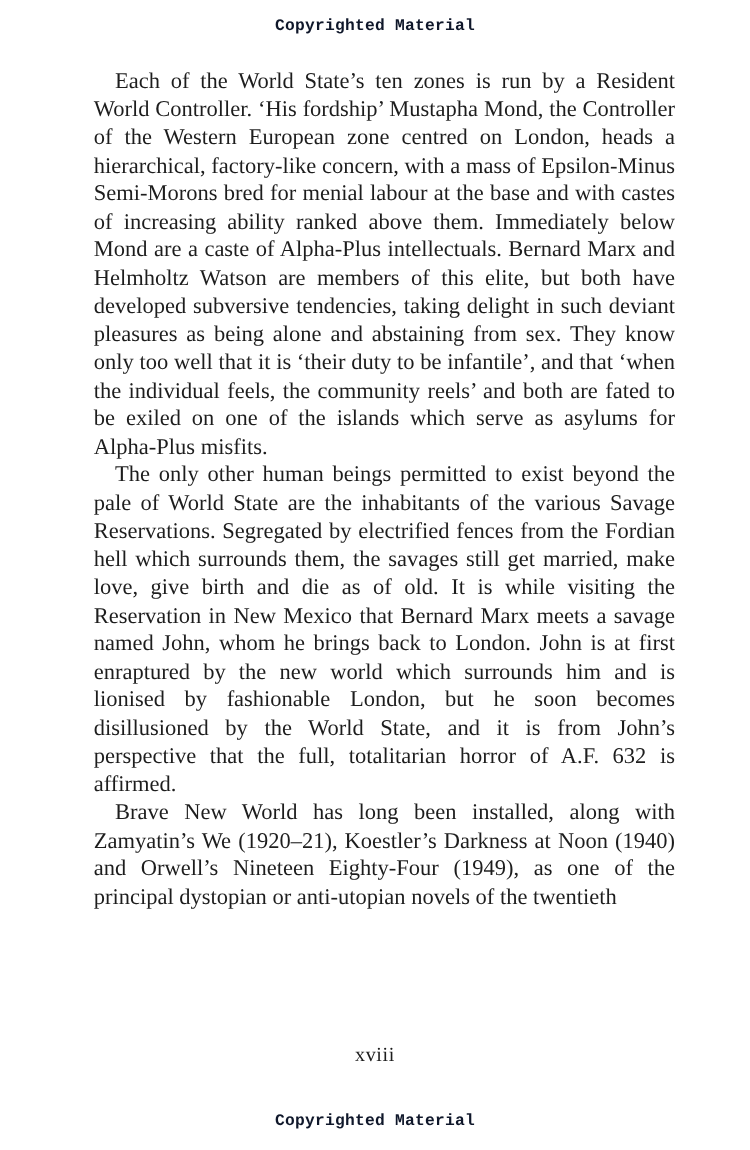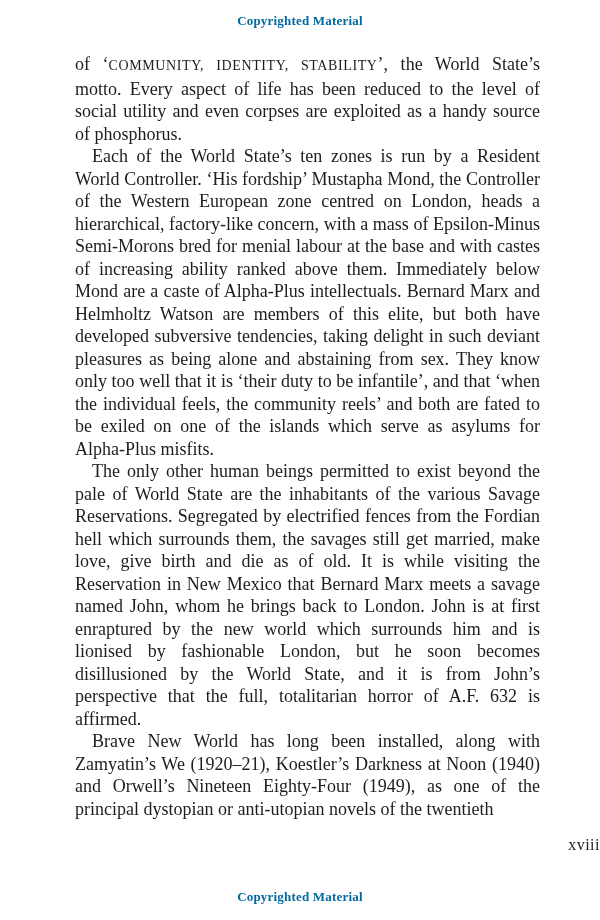--- a/index.html
+++ b/index.html
@@ -13,25 +13,25 @@
     height: 920px;
     background: #ffffff;
     overflow: hidden;
     font-family: "Liberation Serif", serif;
   }
   .watermark {
     position: absolute;
     left: 0;
     width: 100%;
     text-align: center;
-    font-family: Liberation Serif, serif;
+    font-family: Liberation Mono, monospace;
     font-weight: bold;
     font-size: 13px;
     letter-spacing: 0.2px;
-    color: #0369a1;
+    color: #0f172a;
   }
   .watermark-top { top: 13px; }
   .watermark-bottom { top: 889px; }
   .text-block {
     position: absolute;
     left: 75px;
     top: 53px;
     width: 465px;
     color: #1d1d1d;
     font-size: 18px;
@@ -49,35 +49,34 @@
     font-size: 14px;
     letter-spacing: 0.6px;
   }
   .italic {
   }
   .page-number {
     position: absolute;
     left: 0;
     top: 836px;
     width: 100%;
-    text-align: right;
+    text-align: center;
     font-size: 16px;
     letter-spacing: 0.5px;
     color: #1d1d1d;
     font-family: "Liberation Serif", serif;
   }
 </style>
 </head>
 <body>
 
 <div class="page">
   <div class="watermark watermark-top">Copyrighted Material</div>
 
   <div class="text-block">
-      <p class=""><span>of ‘</span><span class="smallcaps">COMMUNITY, IDENTITY, STABILITY</span><span>’, the World State’s motto. Every aspect of life has been reduced to the level of social utility and even corpses are exploited as a handy source of phosphorus.</span></p>
       <p class="indent"><span>Each of the World State’s ten zones is run by a Resident World Controller. ‘His fordship’ Mustapha Mond, the Controller of the Western European zone centred on London, heads a hierarchical, factory-like concern, with a mass of Epsilon-Minus Semi-Morons bred for menial labour at the base and with castes of increasing ability ranked above them. Immediately below Mond are a caste of Alpha-Plus intellectuals. Bernard Marx and Helmholtz Watson are members of this elite, but both have developed subversive tendencies, taking delight in such deviant pleasures as being alone and abstaining from sex. They know only too well that it is ‘their duty to be infantile’, and that ‘when the individual feels, the community reels’ and both are fated to be exiled on one of the islands which serve as asylums for Alpha-Plus misfits.</span></p>
       <p class="indent"><span>The only other human beings permitted to exist beyond the pale of World State are the inhabitants of the various Savage Reservations. Segregated by electrified fences from the Fordian hell which surrounds them, the savages still get married, make love, give birth and die as of old. It is while visiting the Reservation in New Mexico that Bernard Marx meets a savage named John, whom he brings back to London. John is at first enraptured by the new world which surrounds him and is lionised by fashionable London, but he soon becomes disillusioned by the World State, and it is from John’s perspective that the full, totalitarian horror of A.F. 632 is affirmed.</span></p>
       <p class="indent"><span class="italic">Brave New World</span><span> has long been installed, along with Zamyatin’s </span><span class="italic">We</span><span> (1920–21), Koestler’s </span><span class="italic">Darkness at Noon</span><span> (1940) and Orwell’s </span><span class="italic">Nineteen Eighty-Four</span><span> (1949), as one of the principal dystopian or anti-utopian novels of the twentieth</span></p>
     </div>
 
   <div class="page-number">xviii</div>
 
   <div class="watermark watermark-bottom">Copyrighted Material</div>
 </div>
 

